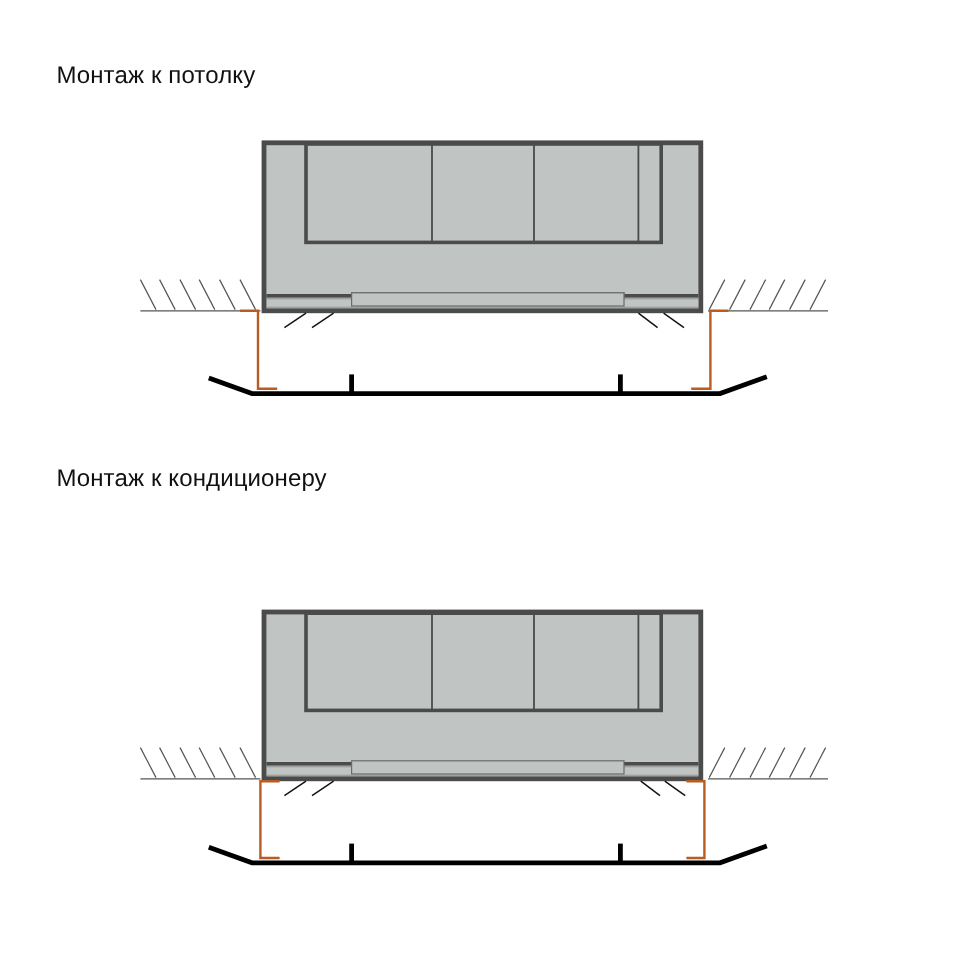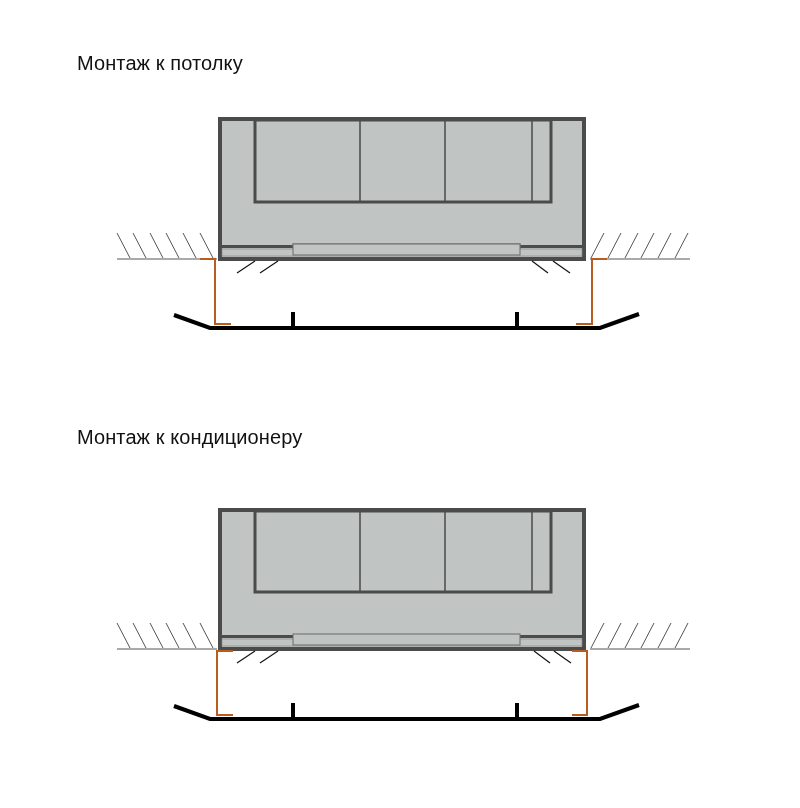--- a/index.html
+++ b/index.html
@@ -1,17 +1,17 @@
 <!DOCTYPE html>
 <html><head>
 <meta charset="utf-8">
 <style>
   html, body { margin:0; padding:0; background:#ffffff; }
   body { width:800px; height:808px; position:relative; overflow:hidden; font-family:"Liberation Sans", sans-serif; }
-  .title { position:absolute; left:47px; font-size:20px; color:#111; letter-spacing:0.1px;margin-left:30px; }
+  .title { position:absolute; left:47px; font-size:20px; color:#111; letter-spacing:0.1px; }
   .diagram { position:absolute; left:0; width:800px; height:260px; }
   svg { display:block; }
 </style>
 </head>
 <body>
 
 <div class="title" style="top:52px">Монтаж к потолку</div>
 
 <div class="diagram" style="top:100px">
   <svg width="800" height="260" viewBox="0 100 800 260">
@@ -63,21 +63,21 @@
     </g>
 
     <g stroke="#000" stroke-width="4" fill="none">
       <polyline points="174,315 210,328 600,328 639,314"></polyline>
       <line x1="293" y1="312" x2="293" y2="328"></line>
       <line x1="517" y1="312" x2="517" y2="328"></line>
     </g>
   </svg>
 </div>
 
-<div class="title" style="top:426px">Монтаж к кондиционеру</div>
+<div class="title" style="top:388px">Монтаж к кондиционеру</div>
 
 <div class="diagram" style="top:490px">
   <svg width="800" height="260" viewBox="0 490 800 260">
     <g stroke="#555" stroke-width="1" fill="none">
       <line x1="117" y1="649" x2="217" y2="649"></line>
       <line x1="117" y1="623" x2="130" y2="648"></line>
       <line x1="133" y1="623" x2="146" y2="648"></line>
       <line x1="150" y1="623" x2="163" y2="648"></line>
       <line x1="166" y1="623" x2="179" y2="648"></line>
       <line x1="183" y1="623" x2="196" y2="648"></line>

